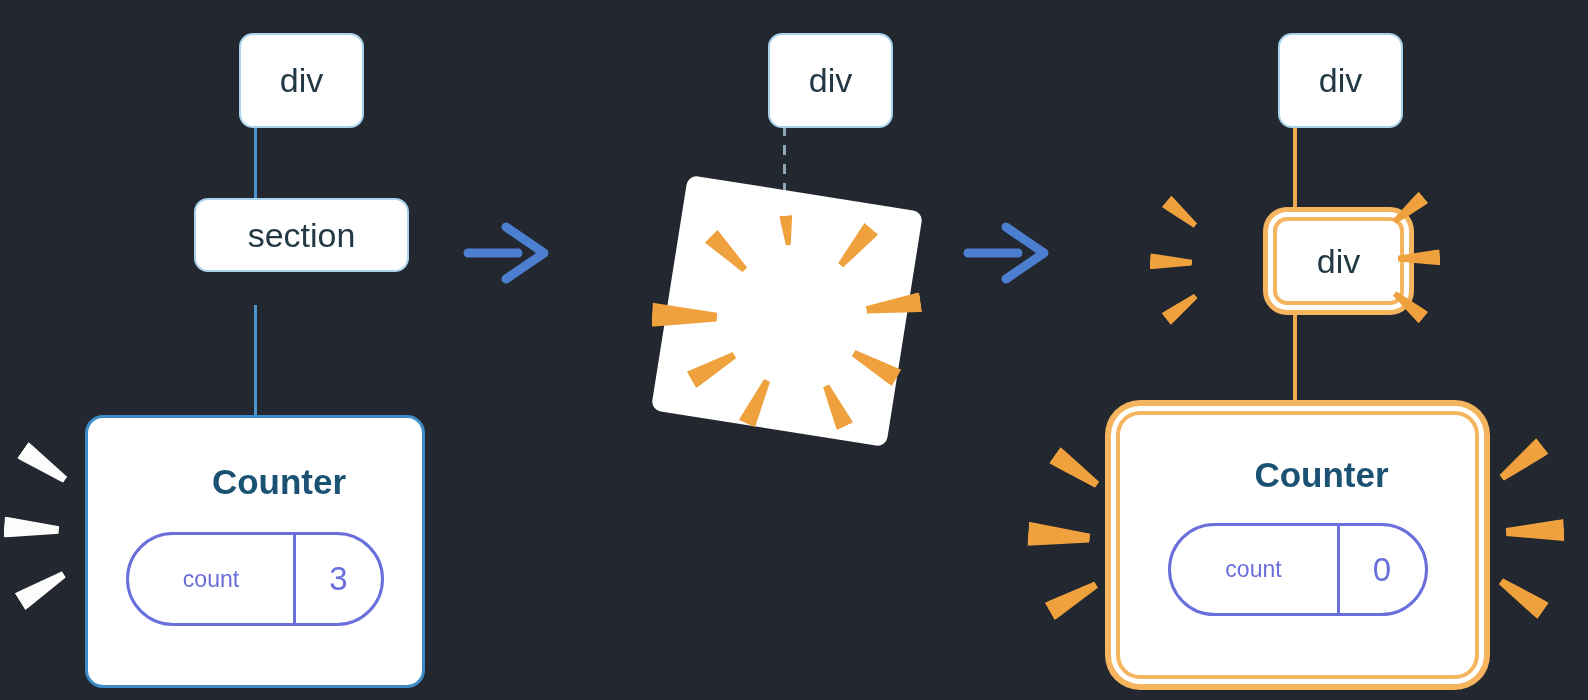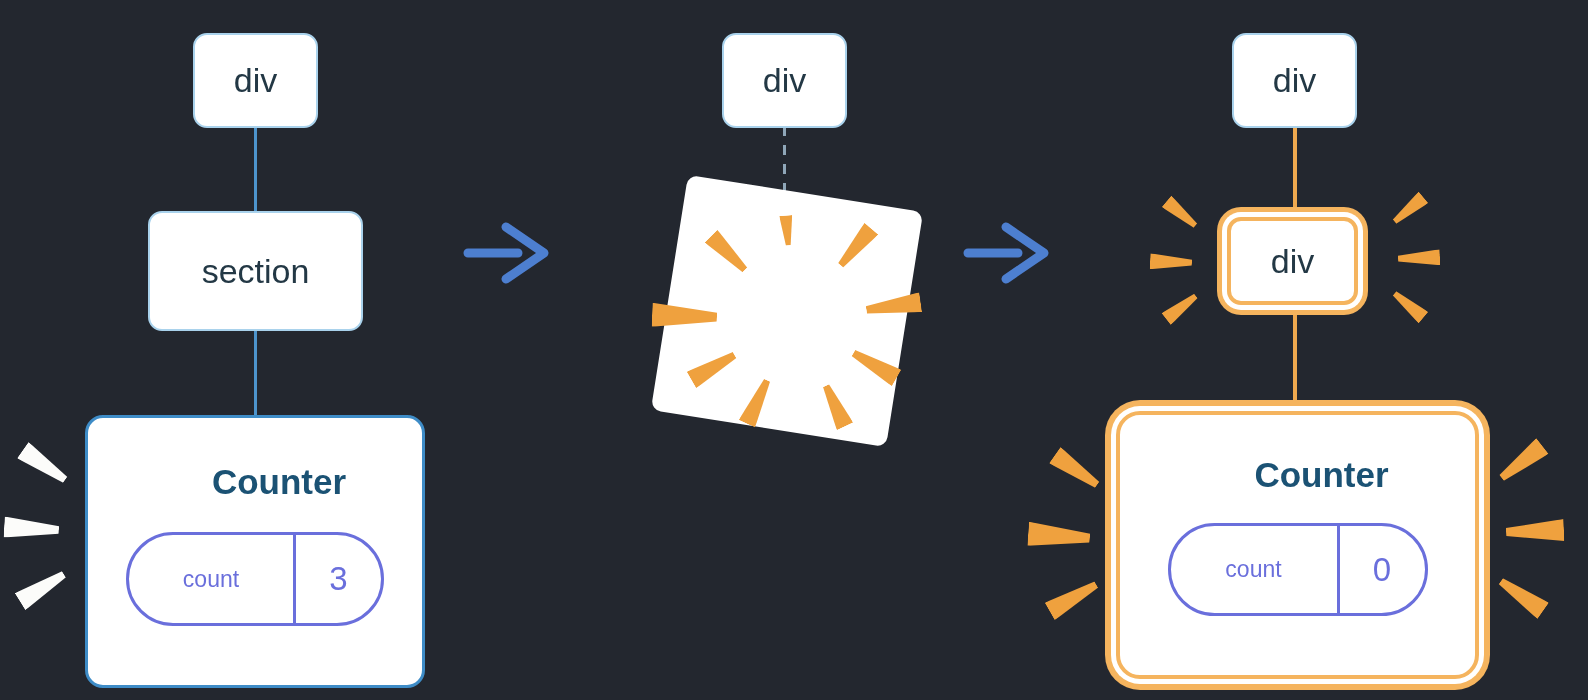--- a/index.html
+++ b/index.html
@@ -25,20 +25,21 @@
   }
 
   
   .node {
     position: absolute;
     background: var(--node-bg, #FFFFFF);
     border: 2.5px solid var(--box-border, #A9D2EC);
     border-radius: 14px;
     display: flex; align-items: center; justify-content: center;
     z-index: 2;
+    margin-left: 46px;
   }
   .node-label { font-size: 34px; color: var(--label, #233845); }
   .node.highlight {
     border: 4px solid var(--orange-border, #F5B45E);
     border-radius: 14px;
     box-shadow: 0 0 0 5px #FFFFFF, 0 0 0 10px var(--orange-border, #F5B45E);
   }
 
   
   .card {
@@ -103,21 +104,21 @@
 
 <div class="stage">
 
   <div class="edge blue" style="left:254px; top:122px; height:93px;"></div>
   <div class="edge blue" style="left:254px; top:305px; height:114px;"></div>
 
   <div class="node" style="left:193px; top:33px; width:125px; height:95px;">
     <span class="node-label">div</span>
   </div>
 
-  <div class="node" style="left:148px; top:211px; width:215px; height:120px;">
+  <div class="node" style="left:148px; top:198px; width:215px; height:74px;">
     <span class="node-label">section</span>
   </div>
 
   <div class="card blue" style="left:85px; top:415px; width:340px; height:273px;">
     <div class="card-title">Counter</div>
     <div class="pill" style="width:258px; height:94px;">
       <div class="pill-key">count</div>
       <div class="pill-val">3</div>
     </div>
   </div>

